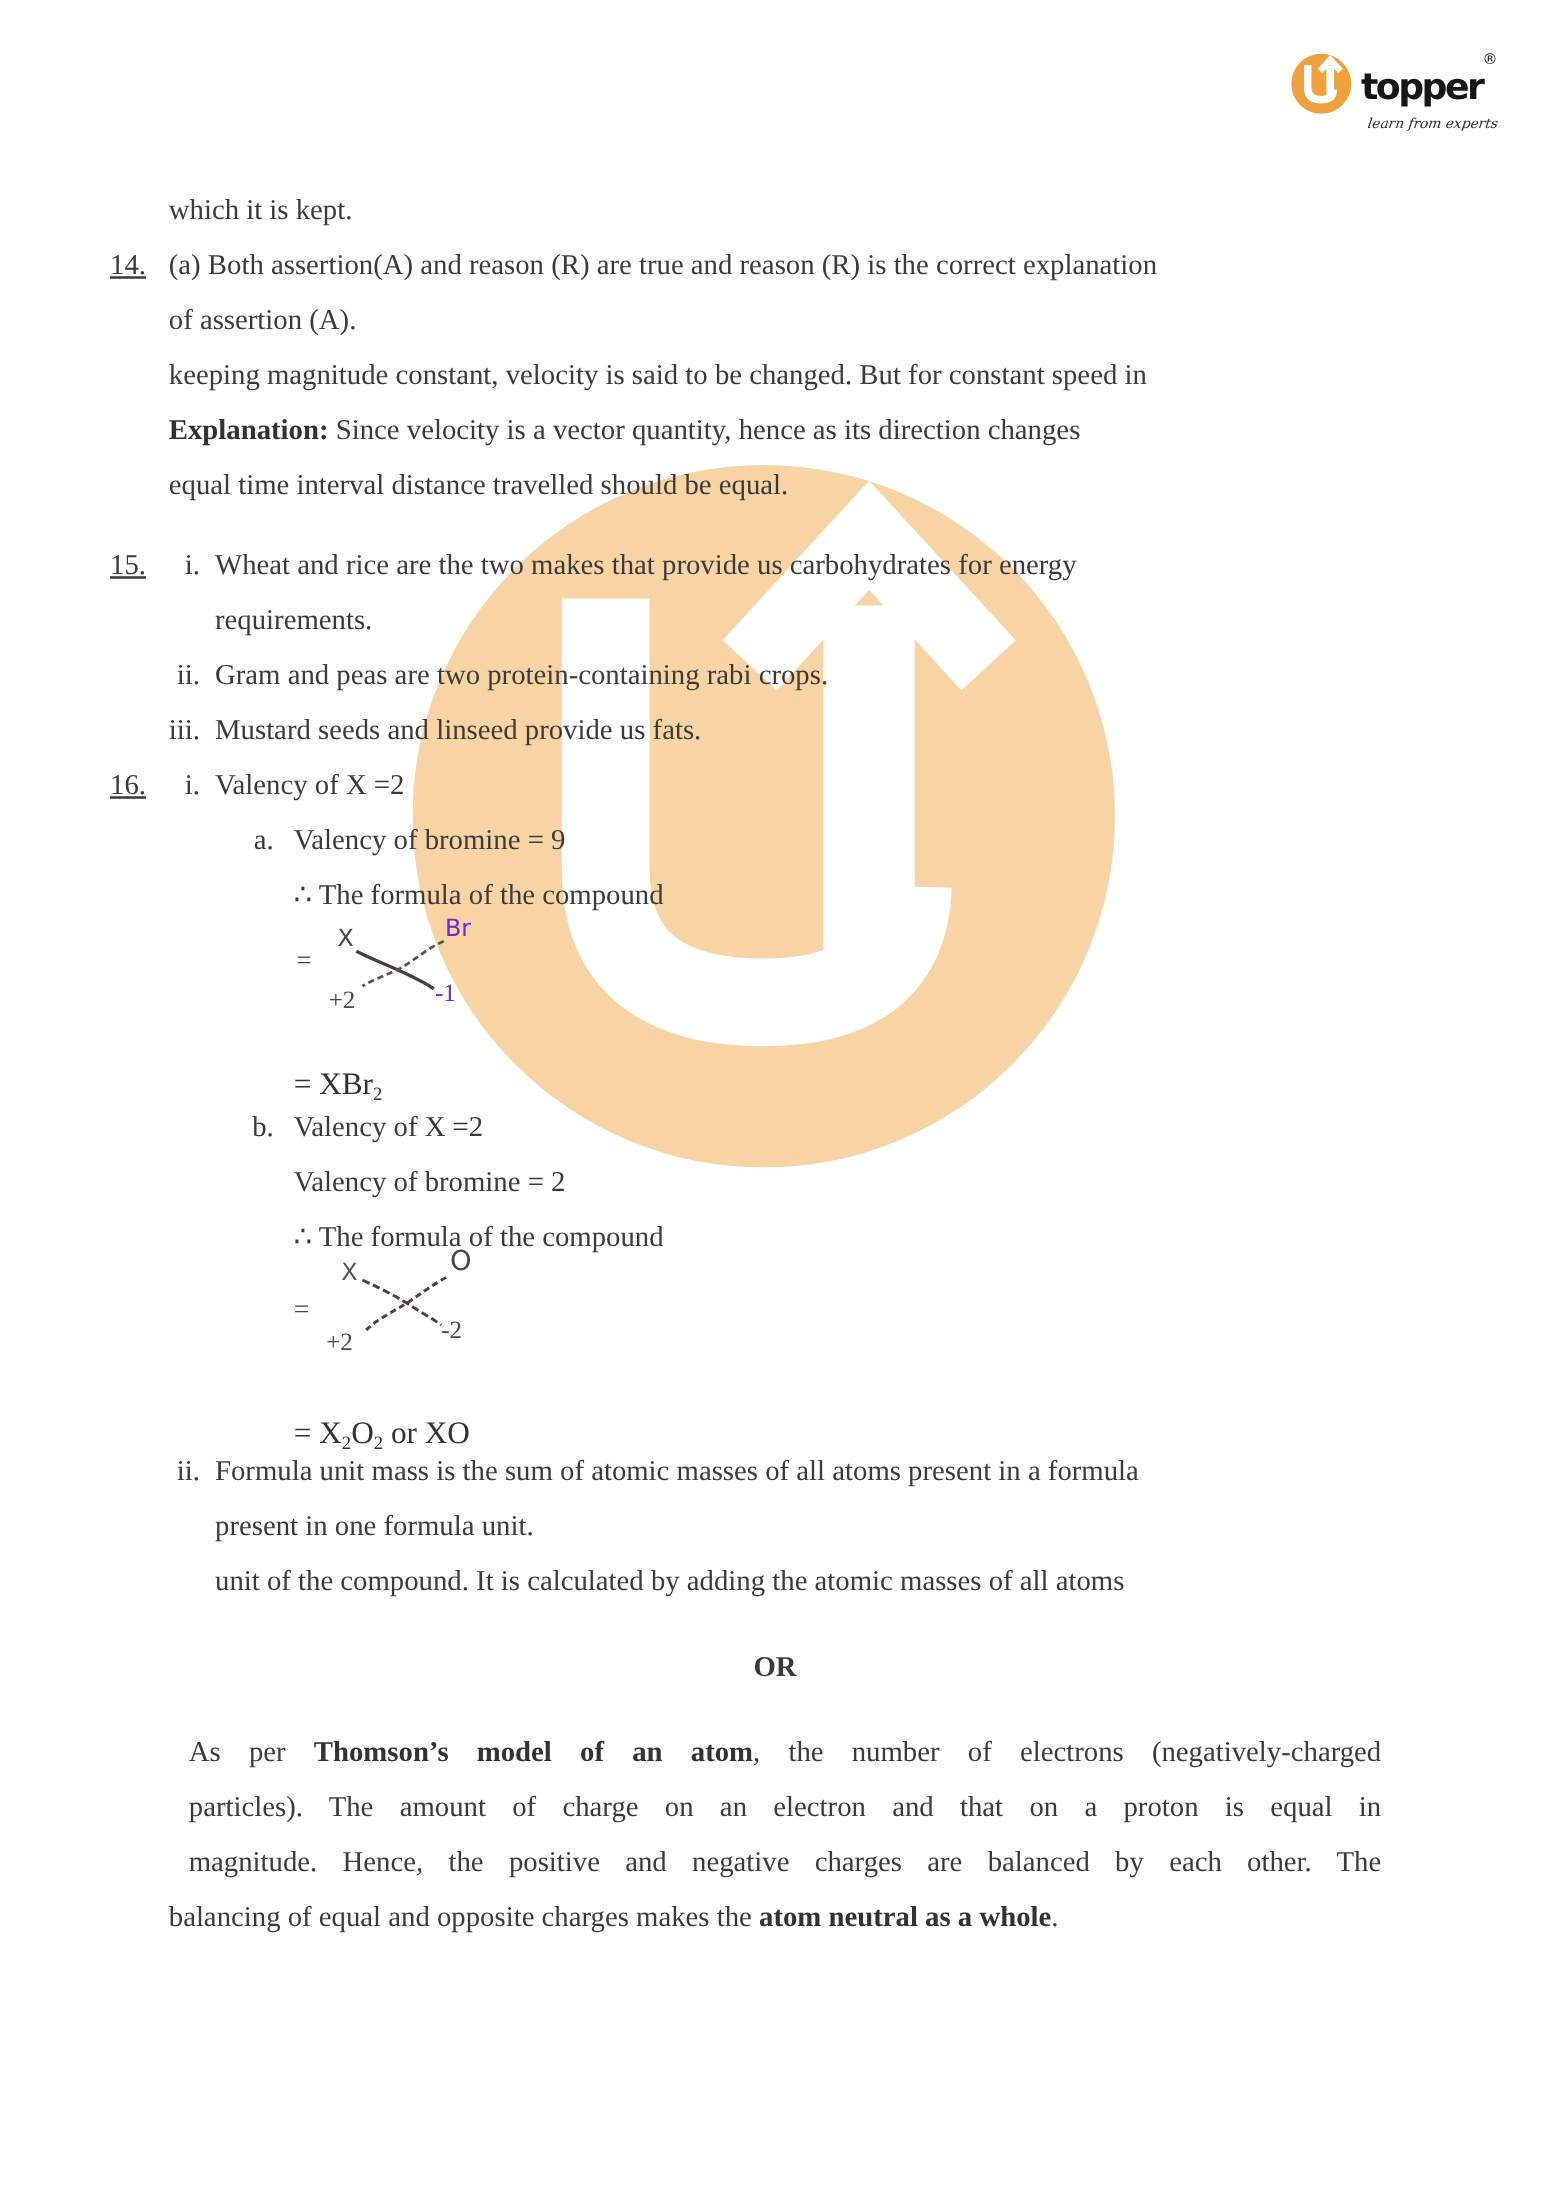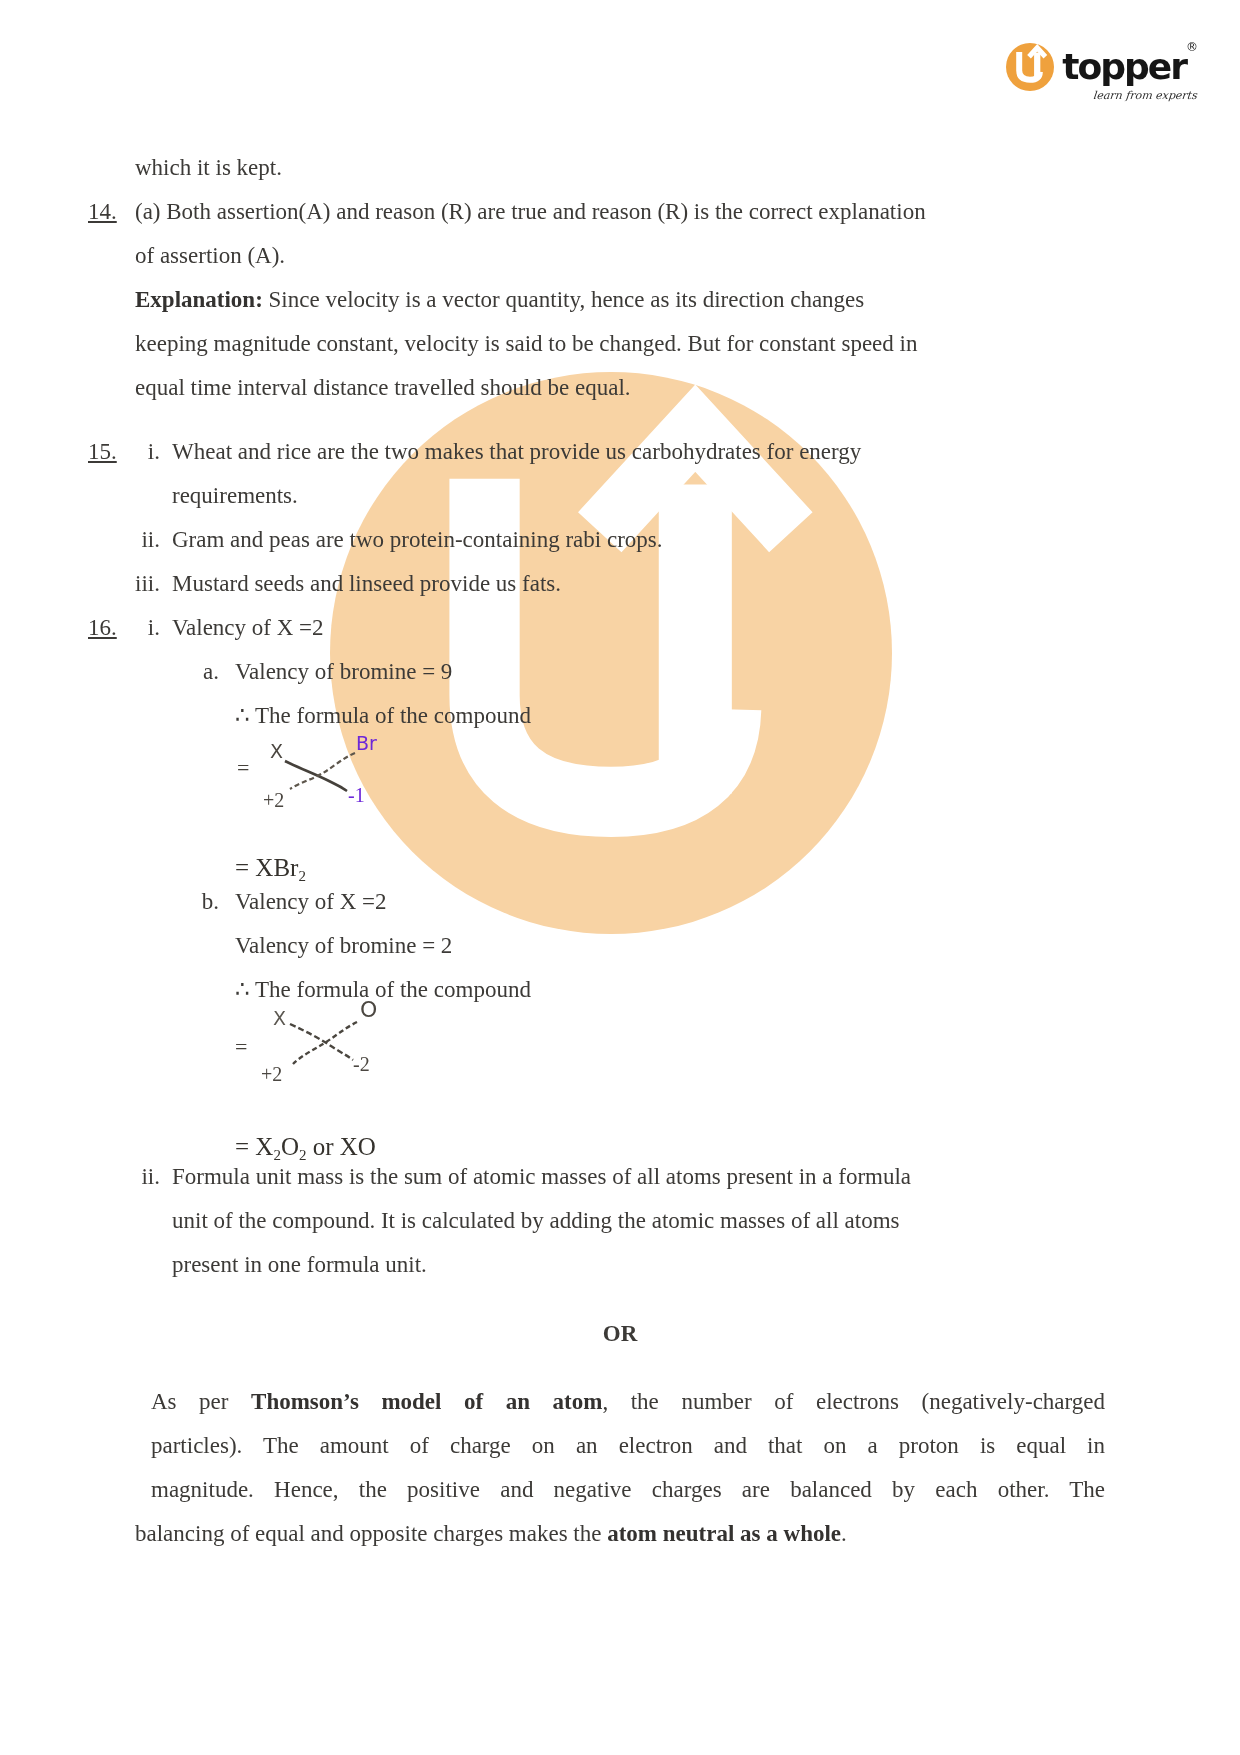--- a/index.html
+++ b/index.html
@@ -5,21 +5,21 @@
   html,body{margin:0;padding:0;background:#ffffff;}
   .page{position:relative;width:1240px;height:1755px;background:#ffffff;overflow:hidden;
         font-family:"Liberation Serif","DejaVu Serif",serif;color:#3c3a37;}
   
   .watermark{position:absolute;left:330px;top:372px;width:562px;height:562px;z-index:0;}
   
   .logo{position:absolute;top:40px;right:42px;z-index:2;display:flex;align-items:flex-start;}
   .logo-mark{width:48px;height:48px;margin-top:3px;}
   .logo-textwrap{margin-left:8px;position:relative;}
   .logo-brand{font-family:"DejaVu Sans","Liberation Sans",sans-serif;font-weight:bold;
-              font-size:36px;line-height:45px;letter-spacing:-2px;color:#161616;}
+              font-size:29px;line-height:45px;letter-spacing:-2px;color:#161616;}
   .logo-reg{font-family:"DejaVu Sans",sans-serif;font-size:12px;font-weight:normal;
             vertical-align:28px;letter-spacing:0;color:#161616;}
   .logo-tagline{font-family:"DejaVu Serif",serif;font-style:italic;font-size:11px;
                 color:#2b2b2b;text-align:right;margin-top:0px;transform:skewX(-8deg);}
   
   .content{position:absolute;left:135px;top:138px;width:970px;z-index:1;font-size:23px;}
   .b{position:absolute;left:0;right:0;}
   .ln{height:44px;line-height:44px;white-space:nowrap;position:relative;}
   .qnum{position:absolute;left:-47px;width:40px;text-align:left;text-decoration:underline;}
   .item{position:relative;padding-left:37px;}
@@ -72,22 +72,22 @@
 
   <div class="content">
 
     <div class="b" style="top:8px">
       <div class="ln">which it is kept.</div>
     </div>
 
     <div class="b" style="top:52px">
       <div class="ln"><span class="qnum">14.</span><span>(a) Both assertion(A) and reason (R) are true and reason (R) is the correct explanation</span></div>
       <div class="ln">of assertion (A).</div>
+      <div class="ln">keeping magnitude constant, velocity is said to be changed. But for constant speed in</div>
       <div class="ln"><b>Explanation:</b> <span>Since velocity is a vector quantity, hence as its direction changes</span></div>
-      <div class="ln">keeping magnitude constant, velocity is said to be changed. But for constant speed in</div>
       <div class="ln">equal time interval distance travelled should be equal.</div>
     </div>
 
     <div class="b" style="top:292px">
       <div class="ln item"><span class="qnum">15.</span><span class="roman">i.</span><span>Wheat and rice are the two makes that provide us carbohydrates for energy</span></div>
       <div class="ln item">requirements.</div>
       <div class="ln item"><span class="roman">ii.</span><span>Gram and peas are two protein-containing rabi crops.</span></div>
       <div class="ln item"><span class="roman">iii.</span><span>Mustard seeds and linseed provide us fats.</span></div>
     </div>
 
@@ -130,22 +130,22 @@
       <span class="dg-num c-dark" style="left:26px;top:68px">+2</span>
       <span class="dg-num c-dark" style="left:118px;top:58px">-2</span>
     </div>
 
     <div class="b indent100" style="top:965px">
       <div class="ln formula"><span>= X</span><span class="sub">2</span><span>O</span><span class="sub">2</span><span> or XO</span></div>
     </div>
 
     <div class="b" style="top:1017px">
       <div class="ln item"><span class="roman">ii.</span><span>Formula unit mass is the sum of atomic masses of all atoms present in a formula</span></div>
+      <div class="ln item">present in one formula unit.</div>
       <div class="ln item">unit of the compound. It is calculated by adding the atomic masses of all atoms</div>
-      <div class="ln item">present in one formula unit.</div>
     </div>
 
     <div class="b" style="top:1174px">
       <div class="or-line">OR</div>
     </div>
 
     <div class="b" style="top:1242px">
       <div class="jl"><span>As per </span><b>Thomson’s model of an atom</b><span>, the number of electrons (negatively-charged</span></div>
       <div class="jl">particles). The amount of charge on an electron and that on a proton is equal in</div>
       <div class="jl">magnitude. Hence, the positive and negative charges are balanced by each other. The</div>

